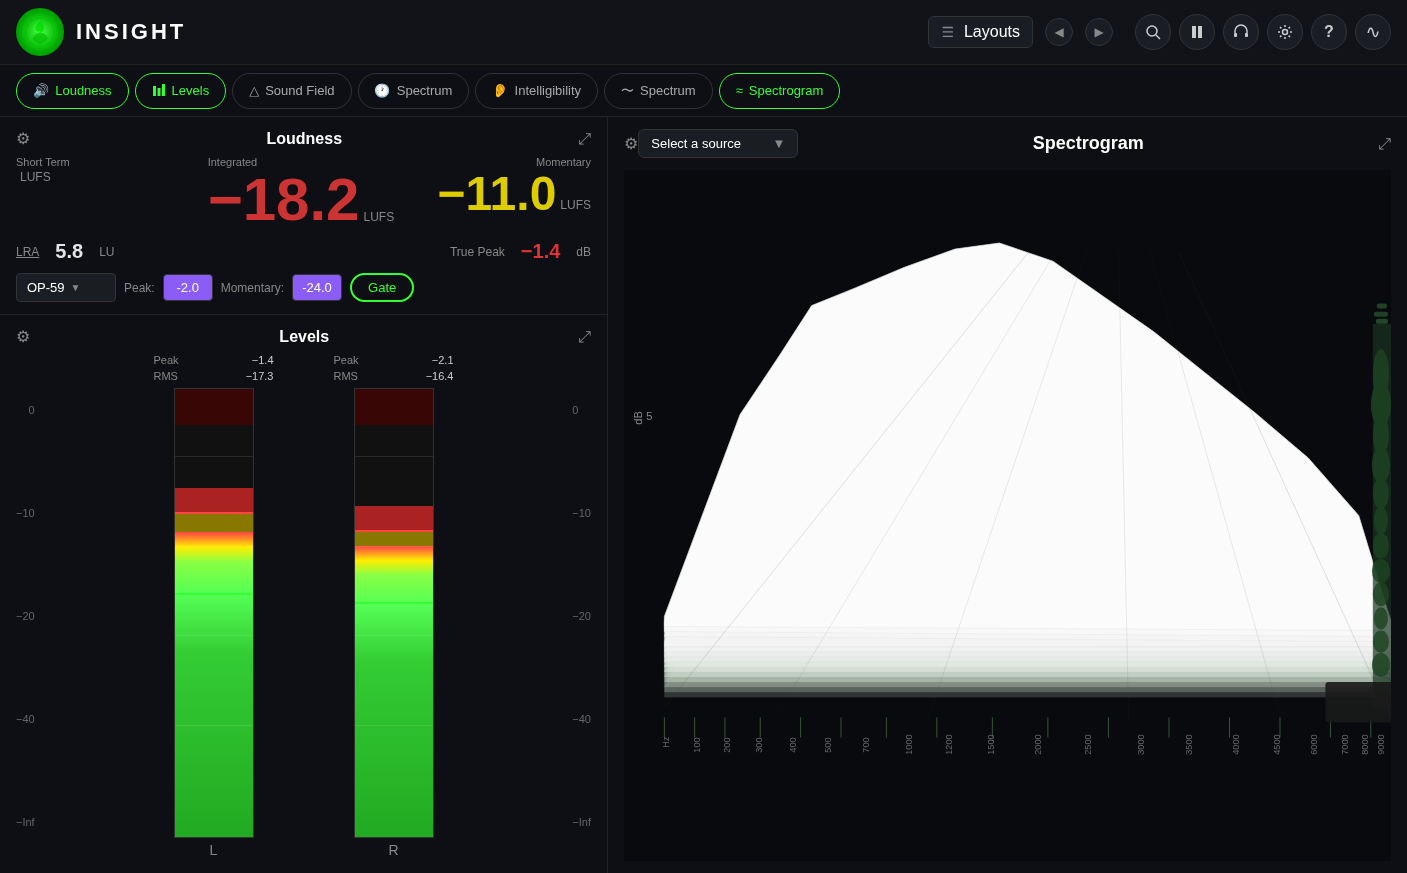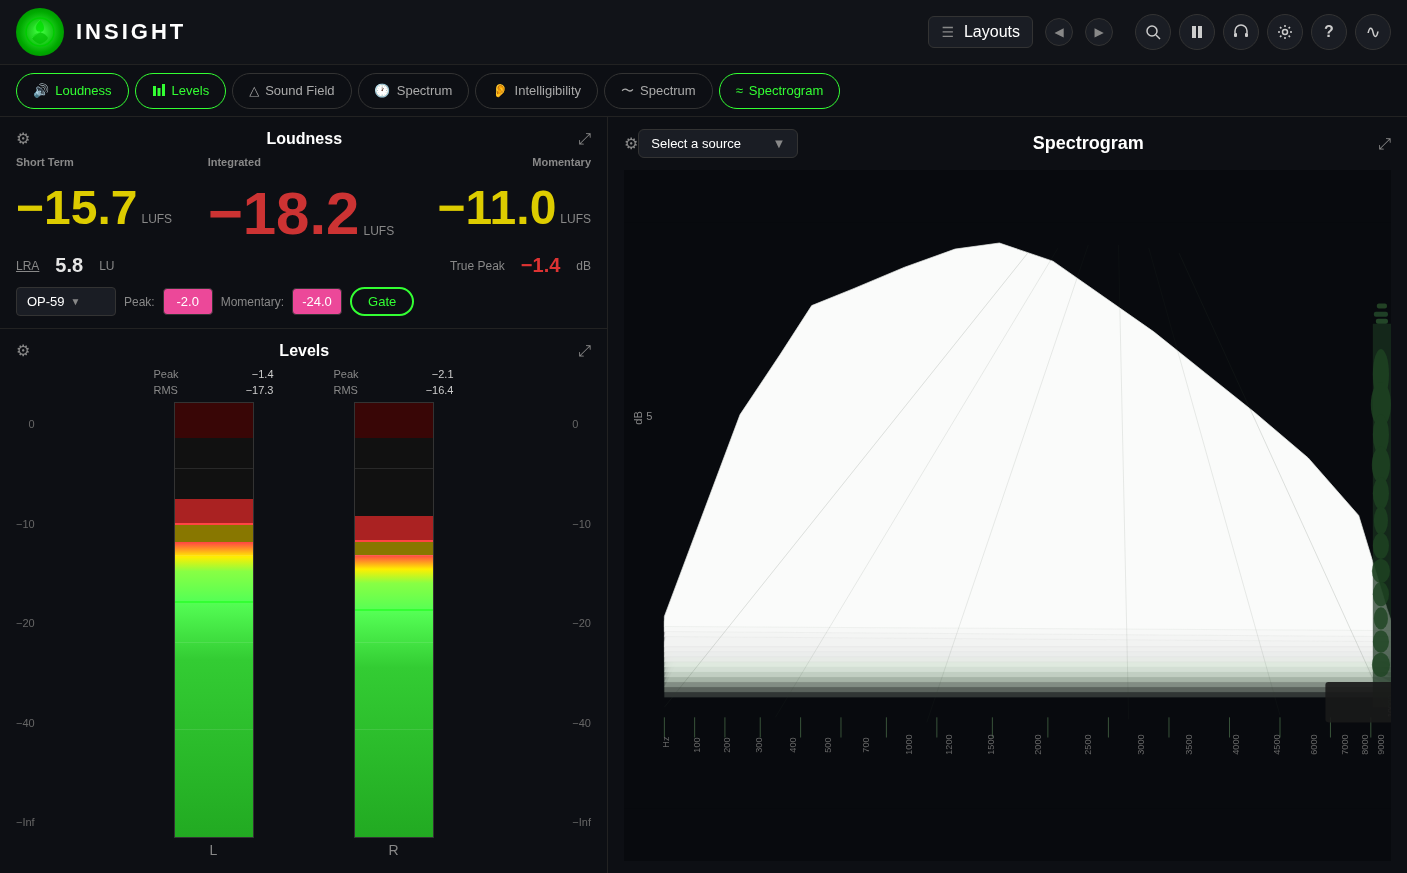--- a/index.html
+++ b/index.html
@@ -168,22 +168,21 @@
     .meter-col {
       flex: 1;
       display: flex;
       flex-direction: column;
       align-items: flex-start;
     }
     .meter-col.center { align-items: flex-start; }
     .meter-label {
       font-size: 11px;
       color: #888;
-      margin-bottom: 16px;
-      font-weight: bold;
+      margin-bottom: 2px;
     }
     .meter-value {
       font-size: 48px;
       font-weight: bold;
       line-height: 1;
     }
     .meter-value.yellow { color: #ddcc00; }
     .meter-value.red { color: #cc3333; }
     .meter-unit {
       font-size: 12px;
@@ -223,21 +222,21 @@
       font-size: 13px;
       display: flex;
       align-items: center;
       gap: 6px;
       cursor: pointer;
       min-width: 100px;
     }
     .dropdown-arrow { color: #888; font-size: 10px; }
     .control-label { font-size: 12px; color: #888; }
     .control-value {
-      background: #ec4899;
+      background: #8b5cf6;
       border: 1px solid #333;
       border-radius: 4px;
       color: #fff;
       padding: 5px 8px;
       font-size: 13px;
       min-width: 50px;
       text-align: center;
     }
     .gate-btn {
       background: transparent;
@@ -512,21 +511,20 @@
     <div class="loudness-section">
       <div class="section-header">
         <span class="gear-icon">⚙</span>
         <span class="section-title">Loudness</span>
         <span class="expand-icon">⤢</span>
       </div>
       <div class="loudness-meters">
         <div class="meter-col">
           <span class="meter-label">Short Term</span>
           <div class="meter-row">
-            <span class="meter-value yellow">−15.7</span>
             <span class="meter-unit">LUFS</span>
           </div>
         </div>
         <div class="meter-col center">
           <span class="meter-label">Integrated</span>
           <div class="meter-row">
             <span class="meter-value red" style="font-size:60px;">−18.2</span>
             <span class="meter-unit">LUFS</span>
           </div>
         </div>

